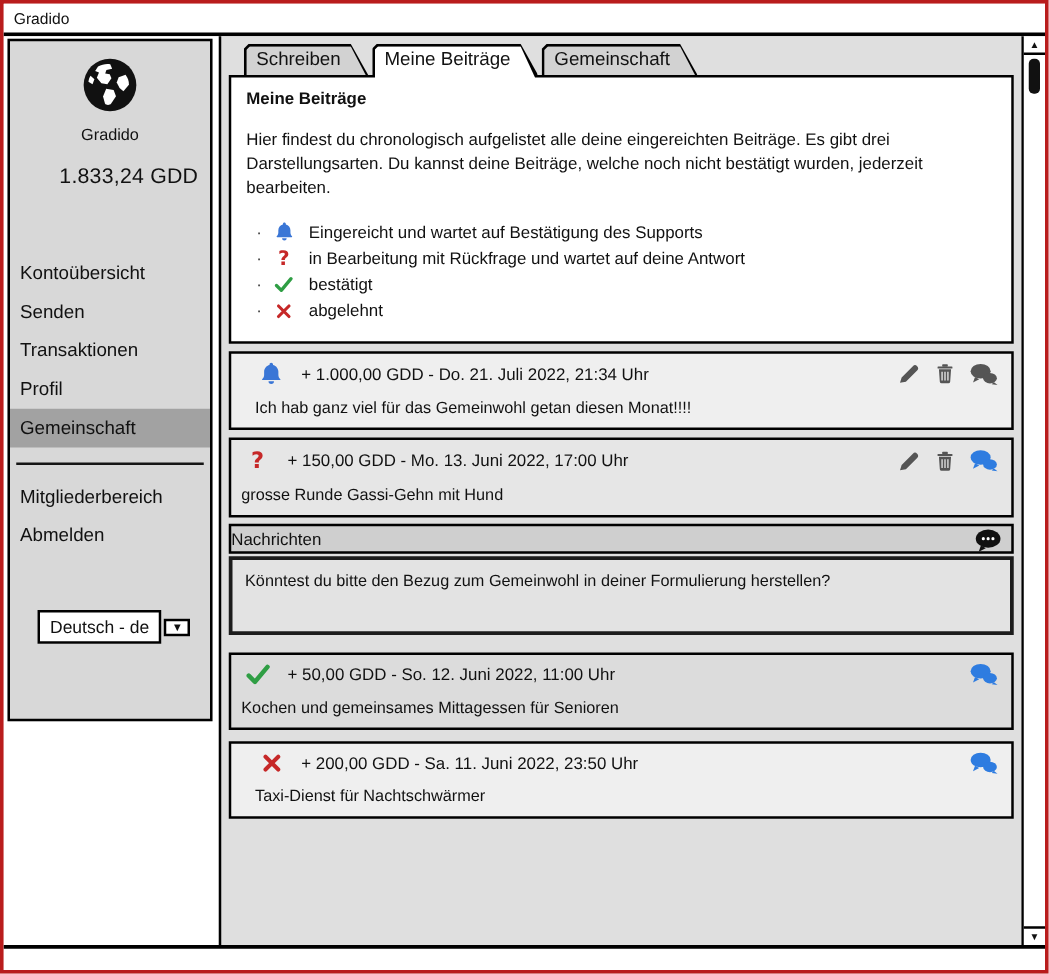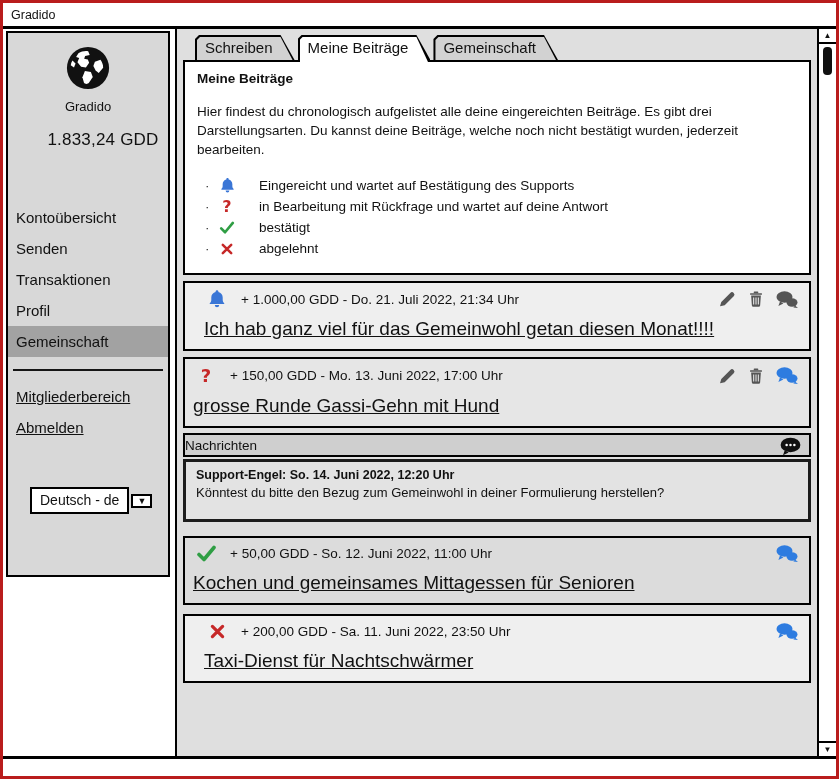--- a/index.html
+++ b/index.html
@@ -10,50 +10,50 @@
   
   .left-col{flex:0 0 172px;background:#fff;position:relative;}
   .sidebar{position:absolute;top:2px;left:3px;width:164px;height:546px;box-sizing:border-box;background:#d8d8d8;border:2px solid #000;}
   .logo-wrap{margin-top:12px;text-align:center;}
   .logo-label{font-size:13px;margin-top:4px;text-align:center;}
   .balance{font-size:17px;margin-top:16px;text-align:center;letter-spacing:.2px;padding-left:30px;}
   .nav{margin-top:52px;font-size:15px;}
   .nav-item{padding:7px 8px;line-height:17px;cursor:default;}
   .nav-item.active{background:#a2a2a2;}
   .divider{border:none;border-top:2px solid #151515;margin:12px 5px 10px 5px;}
-  .nav2{font-size:15px;text-decoration:underline;}
+  .nav2{font-size:15px;}
   .lang{margin:44px 0 0 22px;display:inline-flex;align-items:center;}
   .lang-value{box-sizing:border-box;border:2px solid #000;background:#fff;padding:3px 8px 4px;font-size:14px;min-width:84px;}
   .lang-btn{box-sizing:border-box;border:2px solid #000;margin-left:2px;background:#fff;width:21px;display:flex;align-items:center;justify-content:center;font-size:9px;}
   
   .content-col{flex:1;background:#dfdfdf;border-left:2px solid #000;position:relative;overflow:hidden;}
   .tabs{display:flex;align-items:flex-end;padding-left:18px;margin-top:6px;height:25px;position:relative;z-index:3;}
   .tab{position:relative;height:25px;display:flex;align-items:center;padding:0 22px 0 10px;font-size:15px;margin-right:3px;}
   .tab::before{content:"";position:absolute;inset:0;background:#000;clip-path:polygon(0 100%,0 4px,4px 0,calc(100% - 14px) 0,100% 100%);}
   .tab::after{content:"";position:absolute;left:2px;right:2px;top:2px;bottom:0;background:#d2d2d2;clip-path:polygon(0 100%,0 3px,3px 0,calc(100% - 12px) 0,100% 100%);}
   .tab>span{position:relative;z-index:2;}
   .tab.active{z-index:4;}
   .tab.active::after{background:#fff;bottom:-3px;}
   .panel{position:relative;z-index:1;margin:0 6px;background:#fff;border:2px solid #000;padding:9px 12px 12px;}
   .panel-heading{font-weight:bold;font-size:13.5px;}
   .panel-intro{font-size:13.5px;line-height:19px;margin-top:16px;max-width:605px;}
   .legend{margin:16px 0 2px 8px;}
   .legend-row{display:flex;align-items:center;height:21px;font-size:13.5px;}
   .legend-bullet{width:10px;color:#333;}
   .legend-ic{width:24px;display:flex;justify-content:center;align-items:center;}
-  .legend-text{margin-left:20px;}
+  .legend-text{margin-left:8px;}
   .q-glyph{color:#c62828;font-weight:bold;font-size:16px;font-family:"DejaVu Sans",sans-serif;}
   .entry{margin:6px 6px 0;border:2px solid #000;padding:6px 6px 9px;}
   .bg-a{background:#efefef;padding-left:17px;} .bg-b{background:#e6e6e6;} .bg-c{background:#dcdcdc;}
   .entry-head{display:flex;align-items:center;font-size:13.5px;}
   .entry-status{width:24px;margin-left:3px;display:flex;justify-content:center;align-items:center;}
   .entry-line{margin-left:12px;}
   .entry-actions{margin-left:auto;display:flex;gap:10px;align-items:center;padding-right:4px;}
   .icon-btn{display:flex;align-items:center;cursor:pointer;}
-  .entry-desc{margin-top:9px;font-size:19px;padding-left:2px;text-decoration:underline;}
+  .entry-desc{margin-top:9px;font-size:13px;padding-left:2px;}
   .msg-section{margin:5px 6px 0;}
   .msg-header{box-sizing:border-box;border:2px solid #000;background:#cfcfcf;height:24px;display:flex;align-items:center;justify-content:flex-start;font-size:13.5px;position:relative;}
   .msg-header-icon{position:absolute;right:6px;top:1px;cursor:pointer;}
   .msg-box{box-sizing:border-box;margin-top:2px;border:3px solid #1c1c1c;background:#e3e3e3;padding:6px 10px;height:63px;}
   .msg-title{font-weight:bold;font-size:12.5px;}
   .msg-body{font-size:13px;margin-top:3px;}
   .gap8{height:8px;} .gap3{height:3px;}
   
   .scroll-col{flex:0 0 17px;border-left:2px solid #000;background:#fff;display:flex;flex-direction:column;align-items:center;}
   .scroll-btn{width:100%;box-sizing:border-box;height:15px;display:flex;align-items:center;justify-content:center;font-size:8px;cursor:pointer;}
@@ -237,21 +237,20 @@
             <svg width="25" height="21" viewBox="0 0 24 20">
                 <ellipse cx="12" cy="8.5" rx="9.5" ry="7" fill="#111"></ellipse>
                 <path d="M6.5 13.5 4.8 18.5l5.4-2.7z" fill="#111"></path>
                 <circle cx="8.3" cy="8.5" r="1.2" fill="#fff"></circle>
                 <circle cx="12" cy="8.5" r="1.2" fill="#fff"></circle>
                 <circle cx="15.7" cy="8.5" r="1.2" fill="#fff"></circle>
               </svg>
           </span>
         </div>
         <div class="msg-box">
-          <div class="msg-title">Support-Engel:  So. 14. Juni 2022, 12:20 Uhr</div>
           <div class="msg-body">Könntest du bitte den Bezug zum Gemeinwohl in deiner Formulierung herstellen?</div>
         </div>
       </div>
 
       <div class="gap8"></div>
 
       <div class="entry bg-c">
         <div class="entry-head">
           <span class="entry-status">
             <svg width="21" height="18" viewBox="0 0 20 18">

